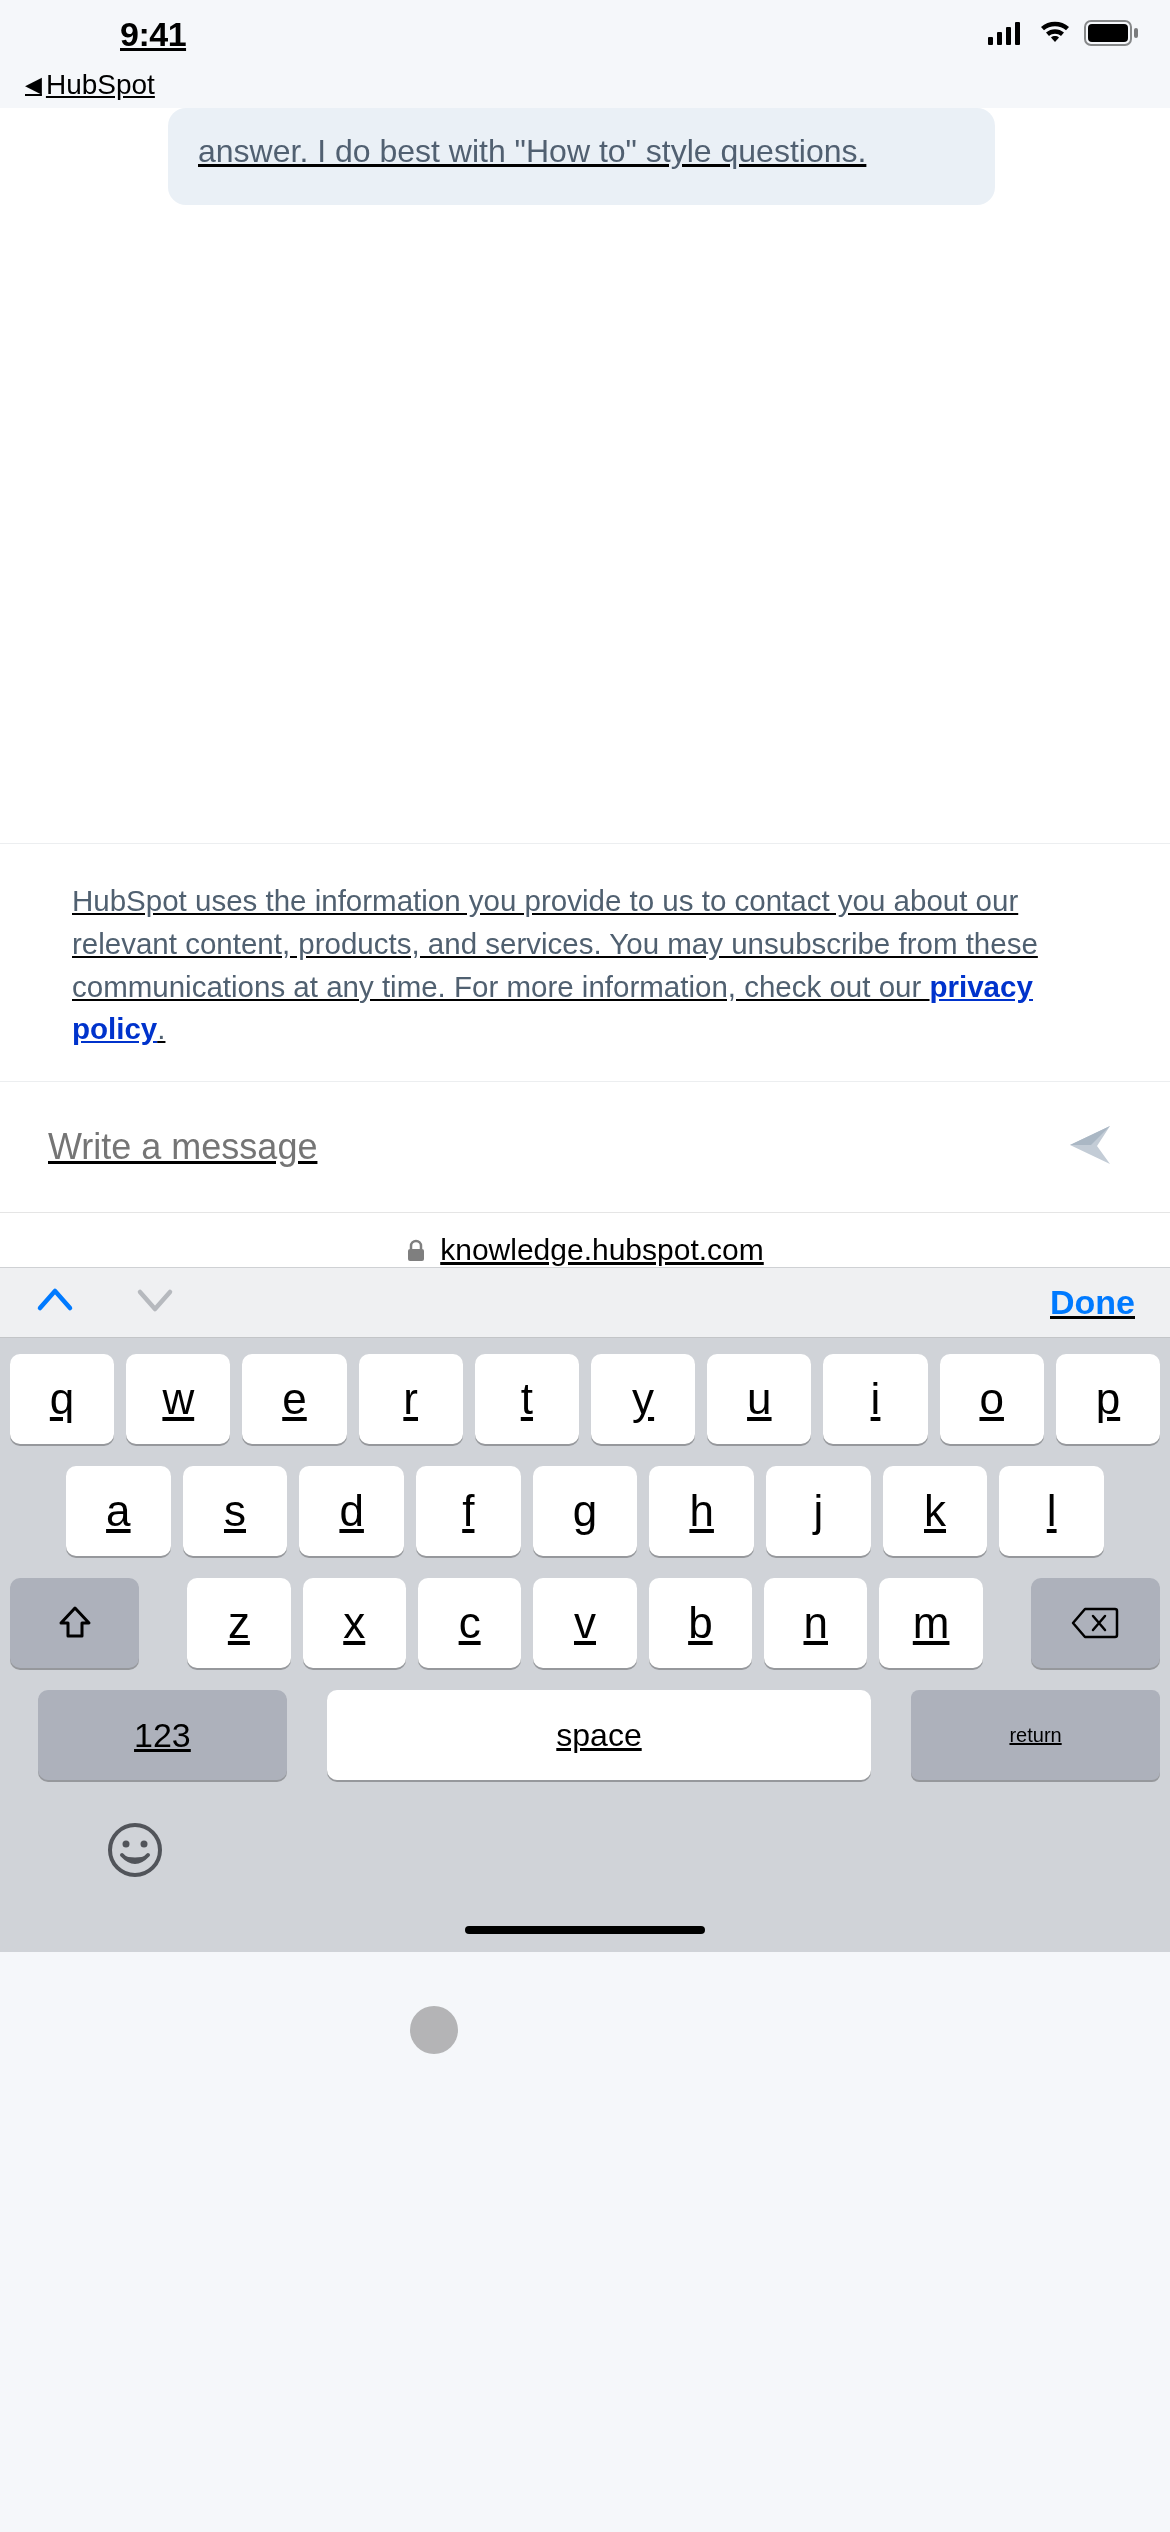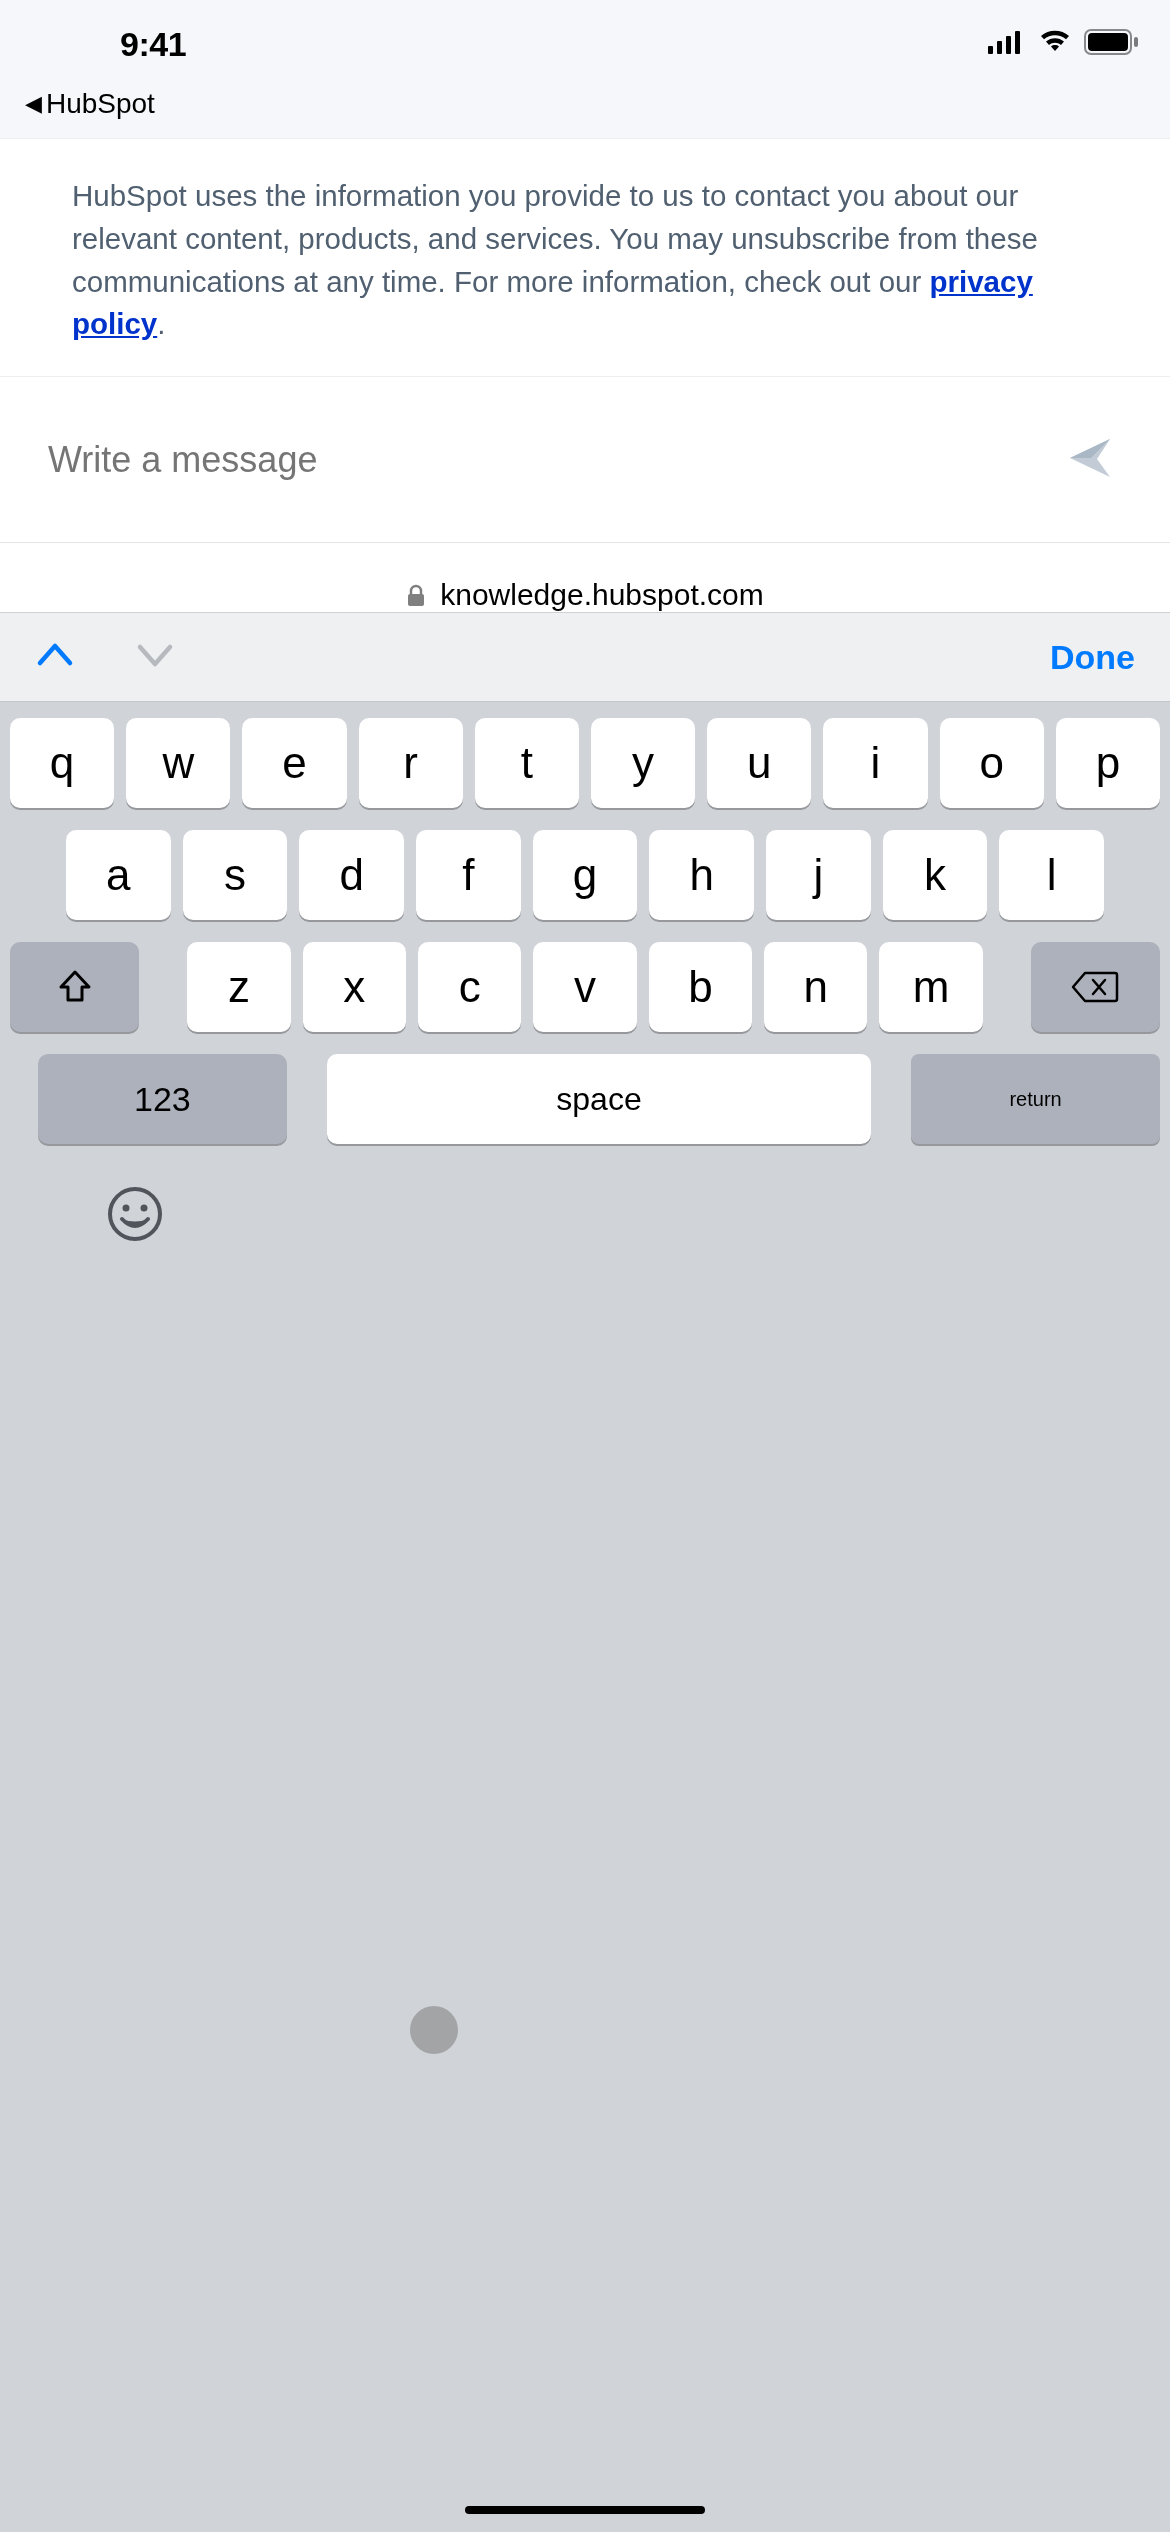--- a/index.html
+++ b/index.html
@@ -1,17 +1,17 @@
 <!DOCTYPE html>
 <html><head>
   <meta charset="utf-8">
   <style>
     * { margin: 0; padding: 0; box-sizing: border-box; }
     html, body { width: 1170px; height: 2532px; overflow: hidden; font-family: -apple-system, "SF Pro Text", "Helvetica Neue", Arial, sans-serif; background: #f5f7fa; }
-    .screen { width: 1170px; height: 2532px; background: #5eead4; position: relative; display: flex; flex-direction: column; }
+    .screen { width: 1170px; height: 1952px; background: #5eead4; position: relative; display: flex; flex-direction: column; text-decoration: underline; }
 
     
     .status-bar { height: 88px; background: #f5f7fa; display: flex; align-items: center; justify-content: space-between; padding: 0 30px 0 120px; }
     .status-time { font-size: 34px; font-weight: 600; letter-spacing: -0.5px; color: #000; }
     .status-right { display: flex; align-items: center; gap: 12px; }
 
     .breadcrumb-row { height: 50px; background: #f5f7fa; display: flex; align-items: flex-start; padding-left: 25px; }
     .breadcrumb { font-size: 28px; font-weight: 500; color: #000; display: flex; align-items: center; gap: 4px; }
     .breadcrumb .tri { font-size: 22px; }
 
@@ -91,20 +91,25 @@
     </div>
   </div>
 
   <div class="breadcrumb-row">
     <div class="breadcrumb">
       <span class="tri">◀</span>
       <span>HubSpot</span>
     </div>
   </div>
 
+  <div class="chat-area">
+    <div class="bubble">
+      <span>answer. I do best with "How to" style questions.</span>
+    </div>
+  </div>
 
   <div class="disclosure">
     <span>HubSpot uses the information you provide to us to contact you about our relevant content, products, and services. You may unsubscribe from these communications at any time. For more information, check out our </span><a href="#">privacy policy</a><span>.</span>
   </div>
 
   <div class="composer">
     <input class="composer-input" placeholder="Write a message" style="">
     <span class="send-icon">
       <svg width="46" height="46" viewBox="0 0 46 46">
           <path d="M3 23 L43 4 L30 24 L43 42 Z" fill="#c3ccd6"></path>

